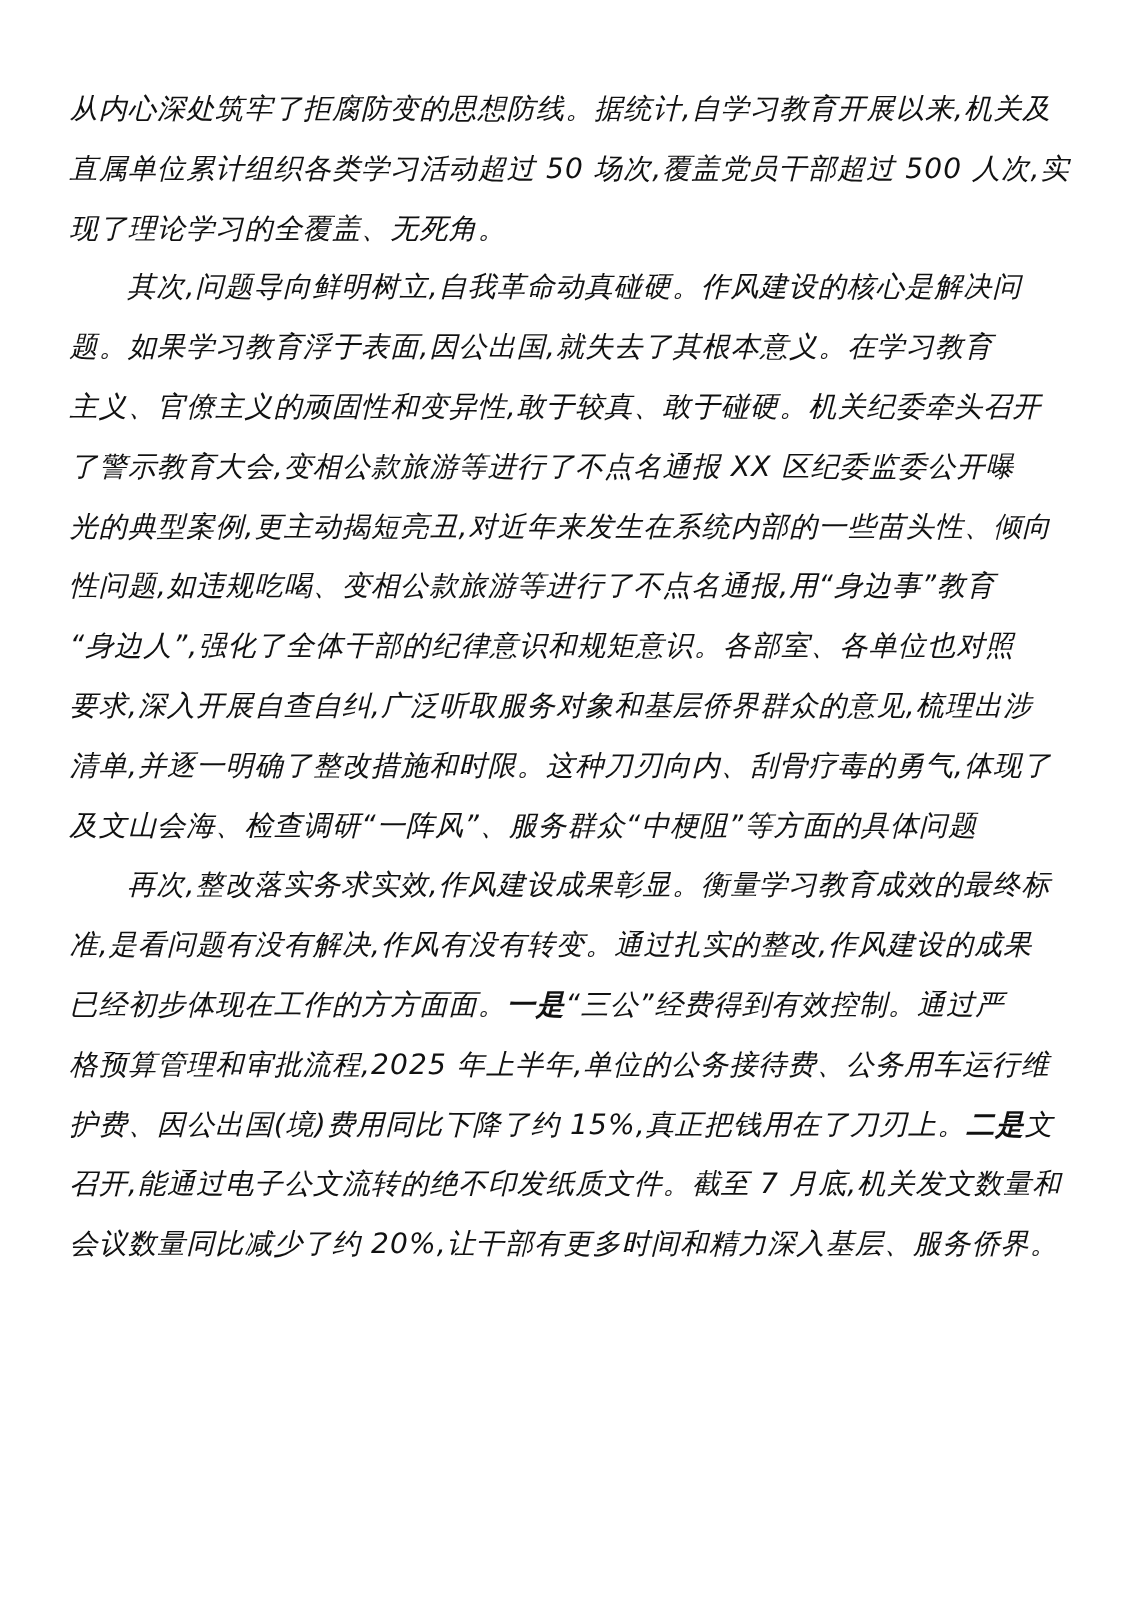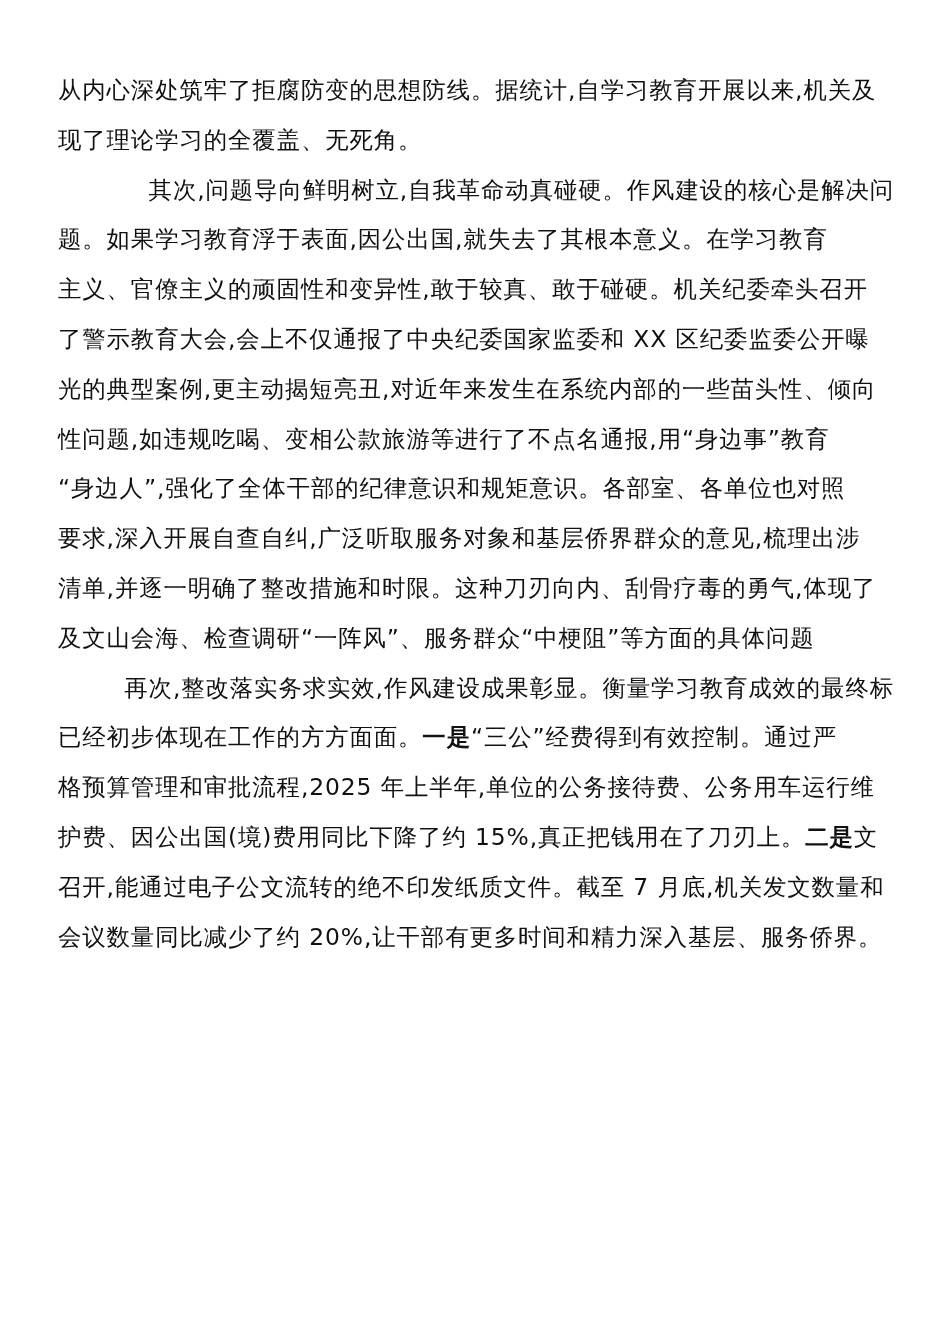--- a/index.html
+++ b/index.html
@@ -21,54 +21,56 @@
     font-family: "DejaVu Sans", "Liberation Sans", sans-serif;
     font-size: 23.4px;
     line-height: 49.8px;
     color: #111111;
     letter-spacing: 0.9px;
   }
   .line {
     display: block;
     white-space: nowrap;
     height: 49.8px;
+    font-style: italic;
   }
   .indent {
     padding-left: 48px;
-    text-align: right;
   }
   .bold {
     font-weight: bold;
   }
 </style>
 </head>
 <body>
 
 <div class="page">
 
   <div>
     <span class="line">从内心深处筑牢了拒腐防变的思想防线。据统计,自学习教育开展以来,机关及</span>
+    <span class="line">直属单位累计组织各类学习活动超过 50 场次,覆盖党员干部超过 500 人次,实</span>
     <span class="line">现了理论学习的全覆盖、无死角。</span>
   </div>
 
   <div>
     <span class="line indent">其次,问题导向鲜明树立,自我革命动真碰硬。作风建设的核心是解决问</span>
     <span class="line">题。如果学习教育浮于表面,因公出国,就失去了其根本意义。在学习教育</span>
     <span class="line">主义、官僚主义的顽固性和变异性,敢于较真、敢于碰硬。机关纪委牵头召开</span>
-    <span class="line">了警示教育大会,会上不仅通报了中央纪委国家监委和 XX 区纪委监委公开曝</span>
+    <span class="line">了警示教育大会,变相公款旅游等进行了不点名通报 XX 区纪委监委公开曝</span>
     <span class="line">光的典型案例,更主动揭短亮丑,对近年来发生在系统内部的一些苗头性、倾向</span>
     <span class="line">性问题,如违规吃喝、变相公款旅游等进行了不点名通报,用“身边事”教育</span>
     <span class="line">“身边人”,强化了全体干部的纪律意识和规矩意识。各部室、各单位也对照</span>
     <span class="line">要求,深入开展自查自纠,广泛听取服务对象和基层侨界群众的意见,梳理出涉</span>
     <span class="line">清单,并逐一明确了整改措施和时限。这种刀刃向内、刮骨疗毒的勇气,体现了</span>
     <span class="line">及文山会海、检查调研“一阵风”、服务群众“中梗阻”等方面的具体问题</span>
   </div>
 
   <div>
     <span class="line indent">再次,整改落实务求实效,作风建设成果彰显。衡量学习教育成效的最终标</span>
+    <span class="line">准,是看问题有没有解决,作风有没有转变。通过扎实的整改,作风建设的成果</span>
     <span class="line">
       <span>已经初步体现在工作的方方面面。</span><span class="bold">一是</span><span>“三公”经费得到有效控制。通过严</span>
     </span>
     <span class="line">格预算管理和审批流程,2025 年上半年,单位的公务接待费、公务用车运行维</span>
     <span class="line">
       <span>护费、因公出国(境)费用同比下降了约 15%,真正把钱用在了刀刃上。</span><span class="bold">二是</span><span>文</span>
     </span>
     <span class="line">召开,能通过电子公文流转的绝不印发纸质文件。截至 7 月底,机关发文数量和</span>
     <span class="line">会议数量同比减少了约 20%,让干部有更多时间和精力深入基层、服务侨界。</span>
   </div>

